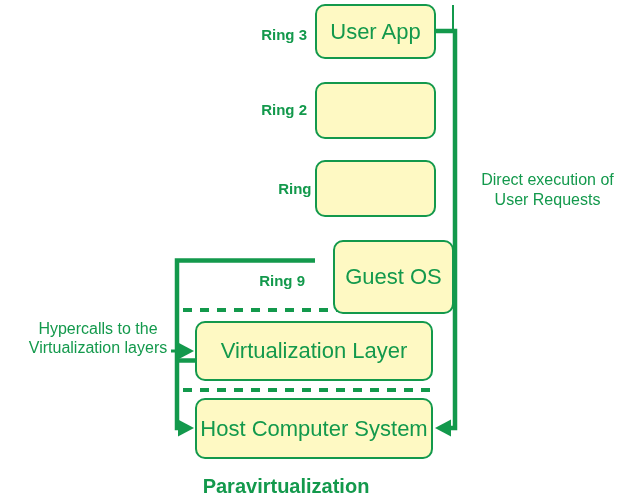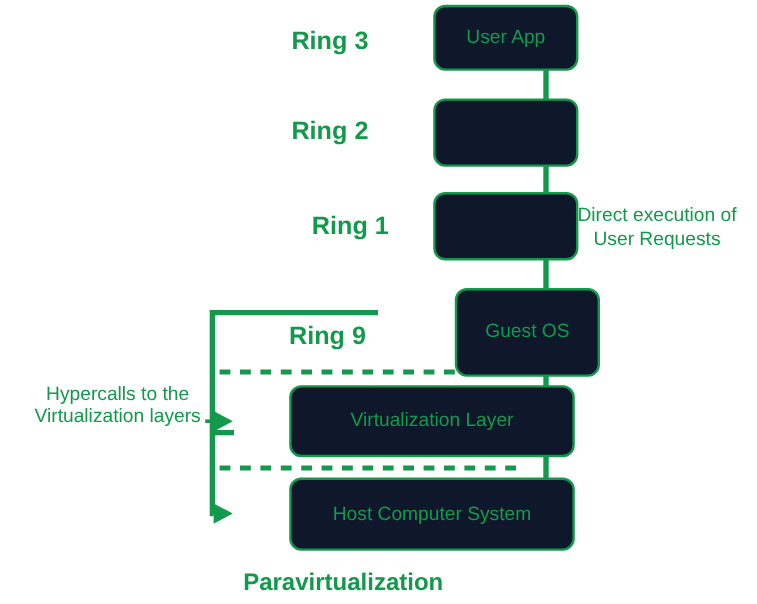--- a/index.html
+++ b/index.html
@@ -34,37 +34,36 @@
     stroke-dasharray: 9 8;
   }
   .arrowhead { fill: var(--green); }
 
   .box {
     position: absolute;
     z-index: 2;
     box-sizing: border-box;
     border: 2px solid var(--green);
     border-radius: 10px;
-    background: #0f172a;
+    background: #fef9c3;
     display: flex;
     align-items: center;
     justify-content: center;
     color: var(--green);
-    font-size: 16px;
+    font-size: 22px;
     z-index: 2;
-    margin-left: 46px;
   }
   .ring-label {
     position: absolute;
     z-index: 2;
     width: 127px;
     text-align: right;
     color: var(--green);
     font-weight: bold;
-    font-size: 21px;
+    font-size: 15px;
     line-height: 18px;
   }
   .annotation {
     position: absolute;
     z-index: 2;
     color: var(--green);
     font-size: 16px;
     text-align: center;
     white-space: pre-line;
   }

